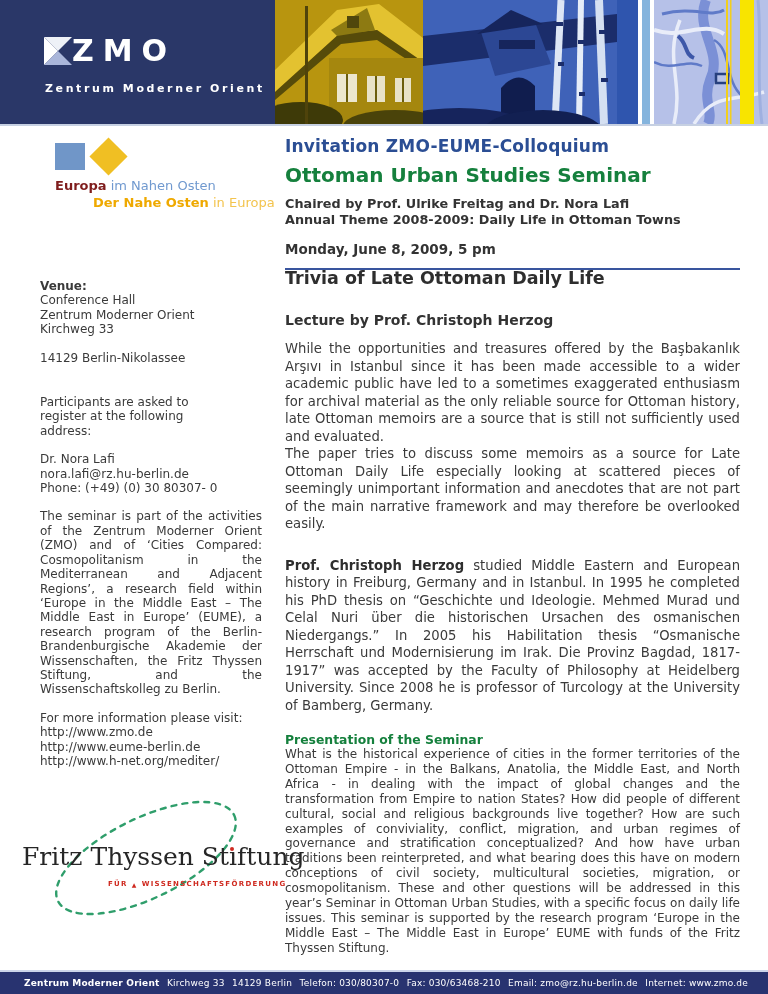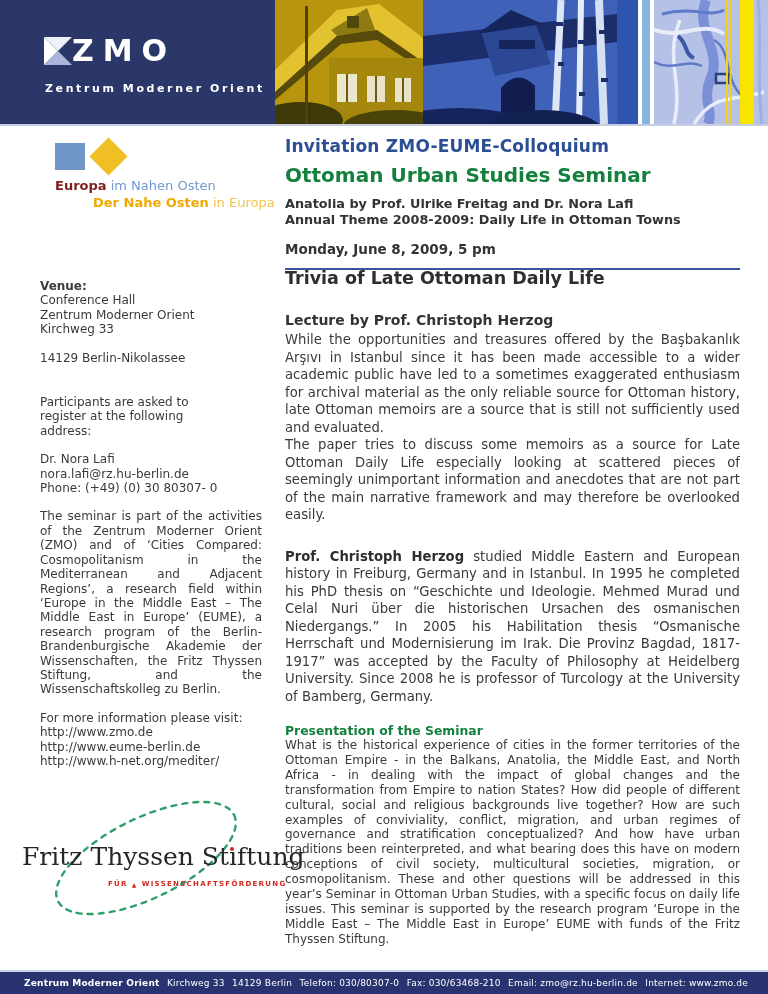--- a/index.html
+++ b/index.html
@@ -48,21 +48,21 @@
   .sb-pre{white-space:pre-line;}
   .sb-venue-label{font-weight:bold;}
   .sb-gap-s{height:14px;}
   .sb-gap-m{height:30px;}
   .sb-about{text-align:justify;}
   .sb-link{display:block;color:#3a3a3a;text-decoration:none;}
 
   
   .content{position:absolute;left:285px;top:268px;width:455px;color:#3a3a3a;}
   .trivia{margin:0 0 24px;font-size:17.5px;font-weight:bold;color:#2e2e2e;}
-  .lecture{margin:0 0 3px;font-size:14px;font-weight:bold;color:#333;}
+  .lecture{margin:0 0 12px;font-size:14px;font-weight:bold;color:#333;}
   .abstract p{margin:0;font-size:13.2px;line-height:17.5px;text-align:justify;}
   .bio{margin-top:24px;font-size:13.2px;line-height:17.5px;text-align:justify;}
   .bio b{color:#2e2e2e;}
   .presentation{margin-top:18px;}
   .pres-title{margin:0;font-size:12.4px;font-weight:bold;color:#15803d;line-height:15px;}
   .pres-text{margin:0;font-size:12px;line-height:14.9px;text-align:justify;}
 
   
   .thyssen{position:absolute;left:22px;top:792px;width:248px;height:158px;}
   .th-curve{position:absolute;left:0;top:0;width:248px;height:158px;}
@@ -167,21 +167,21 @@
       <span class="eume-sq"></span>
       <span class="eume-di"></span>
     </div>
     <div class="eume-l1"><b>Europa</b><span> im Nahen Osten</span></div>
     <div class="eume-l2"><b>Der Nahe Osten</b><span> in Europa</span></div>
   </div>
 
   <section class="invite">
     <h1 class="inv-title">Invitation ZMO-EUME-Colloquium</h1>
     <h2 class="inv-seminar">Ottoman Urban Studies Seminar</h2>
-    <p class="inv-chair">Anatolia by Prof. Ulrike Freitag and Dr. Nora Lafi</p>
+    <p class="inv-chair">Chaired by Prof. Ulrike Freitag and Dr. Nora Lafi</p>
     <p class="inv-theme">Annual Theme 2008-2009: Daily Life in Ottoman Towns</p>
     <p class="inv-date">Monday, June 8, 2009, 5 pm</p>
     <div class="inv-rule"></div>
   </section>
 
   <aside class="sidebar">
     <div class="sb-venue-label">Venue:</div>
     <div class="sb-pre">Conference Hall
 Zentrum Moderner Orient
 Kirchweg 33</div>

